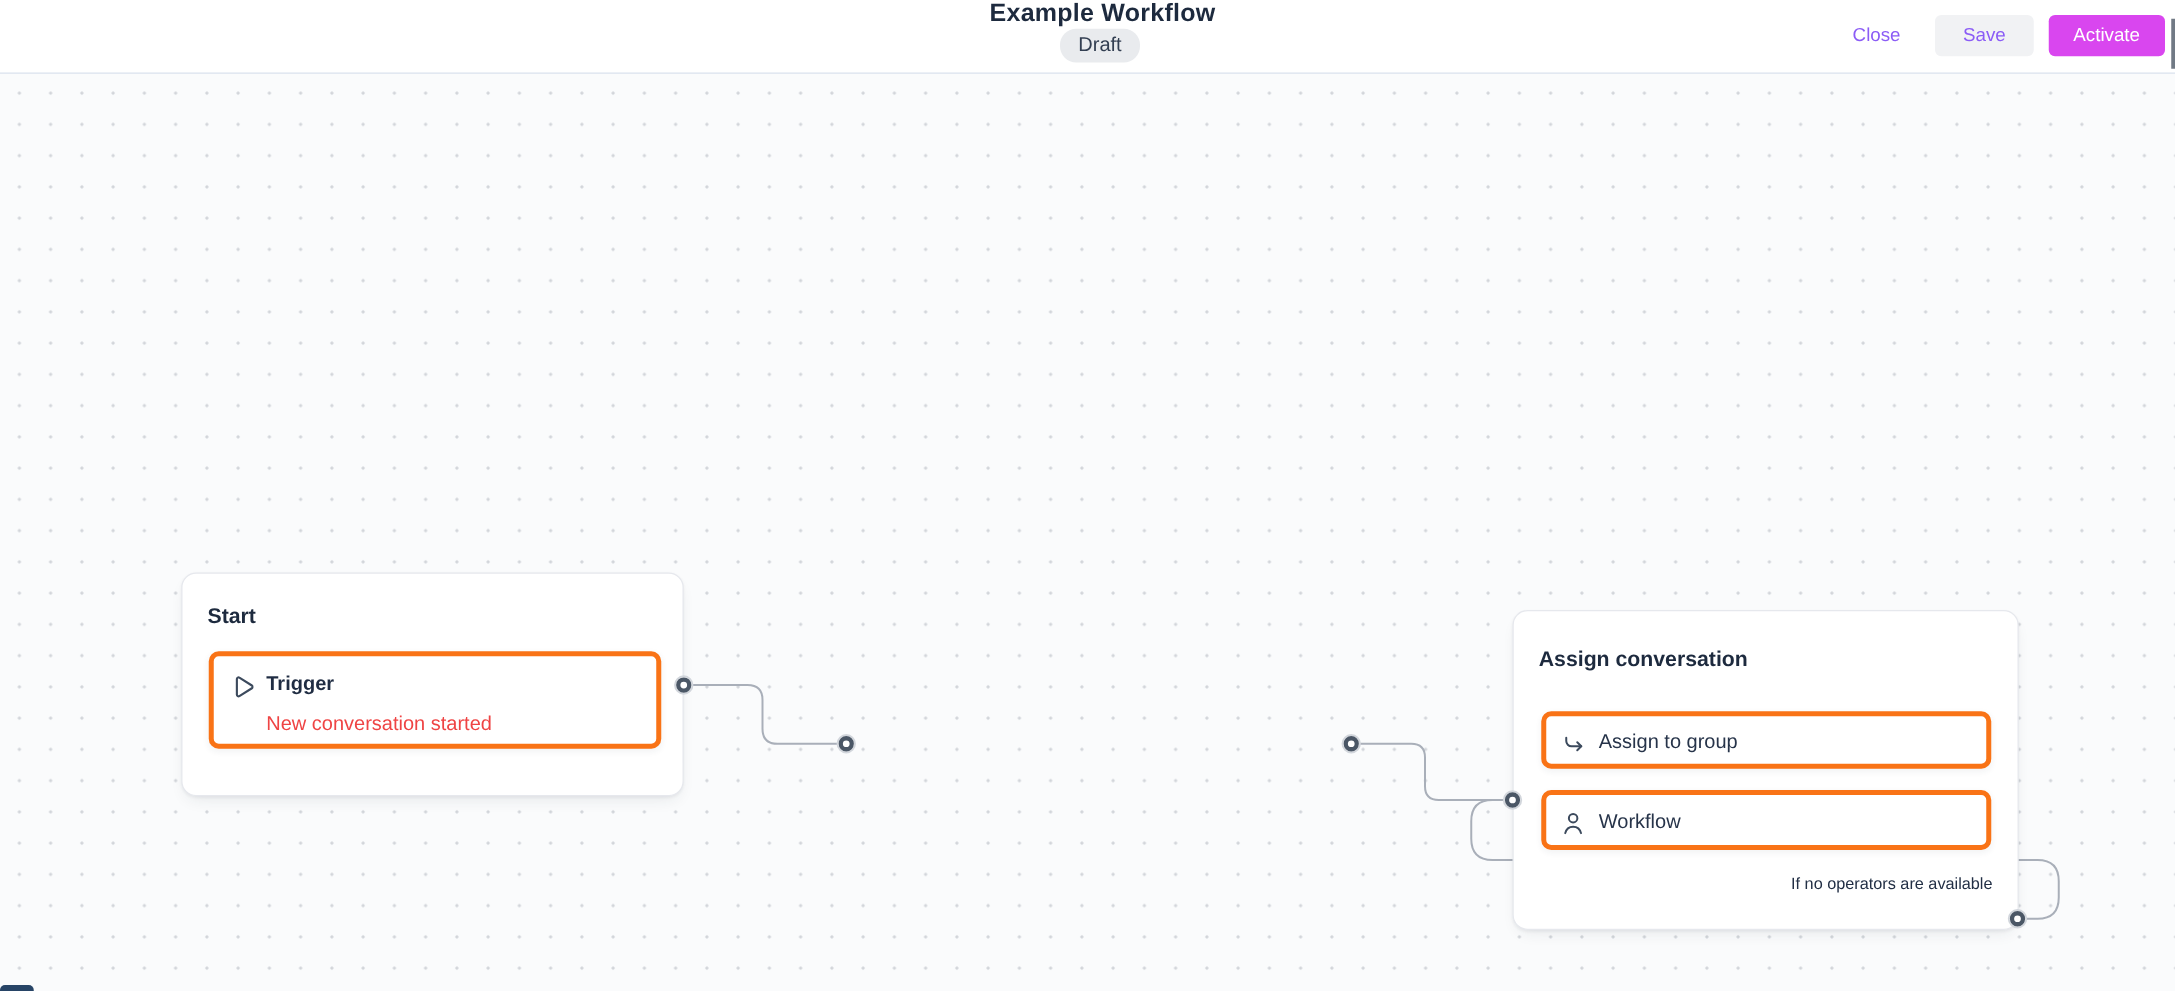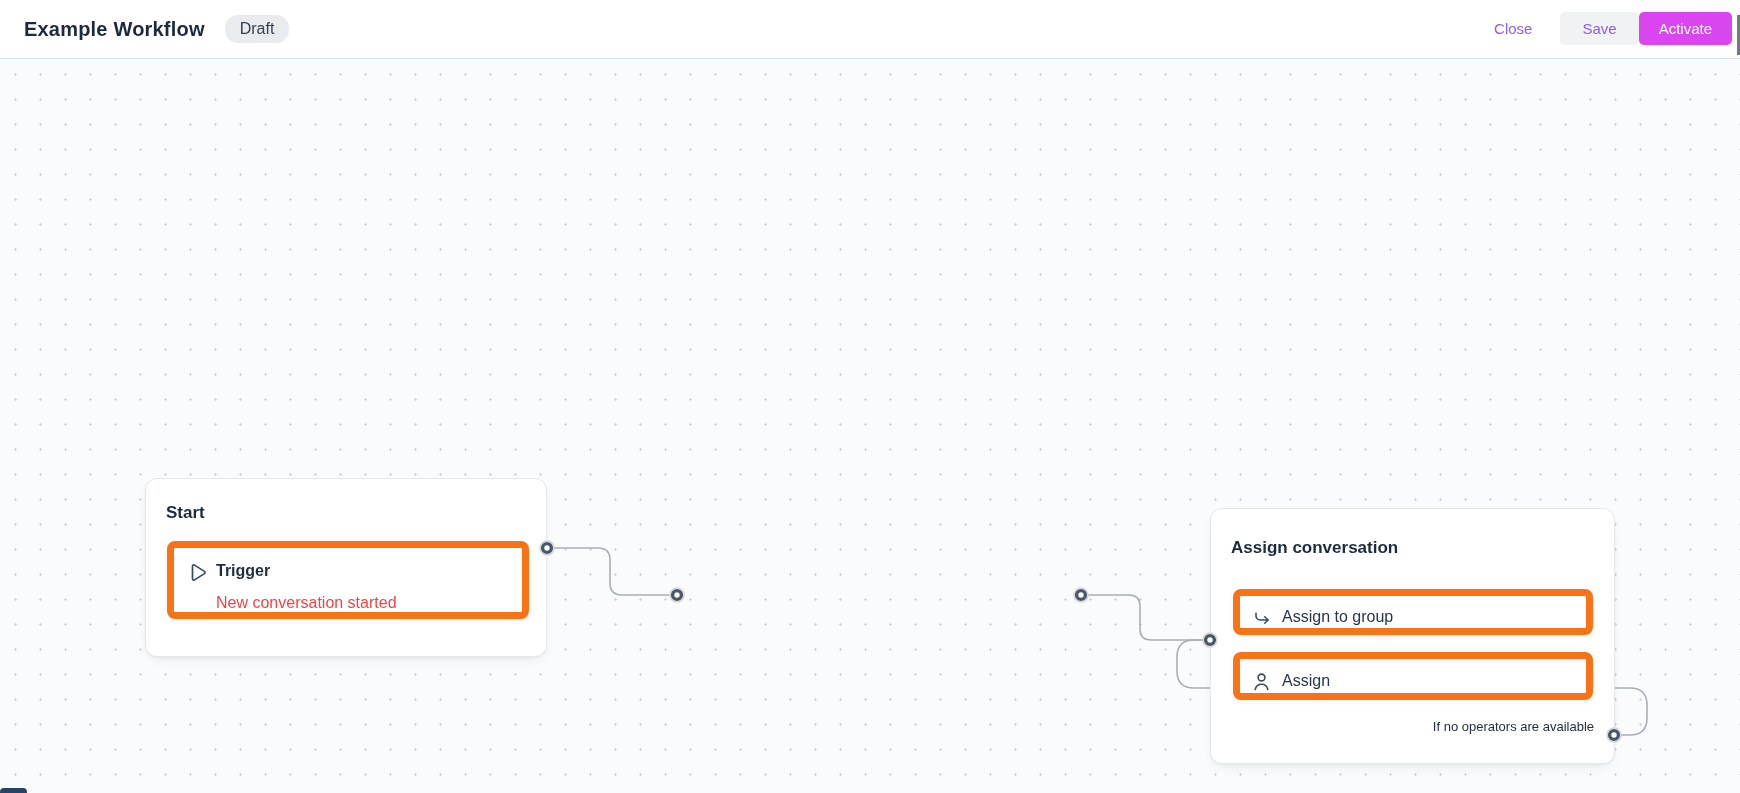--- a/index.html
+++ b/index.html
@@ -3,54 +3,53 @@
 <meta charset="utf-8">
 <style>
   * { margin:0; padding:0; box-sizing:border-box; }
   html,body { width:1740px; height:793px; overflow:hidden; }
   body { font-family:"Liberation Sans","DejaVu Sans",sans-serif; background:#fff; position:relative; }
 
   
   .header {
     position:absolute; top:0; left:0; width:1740px; height:59px;
     background:#ffffff; border-bottom:1px solid #d9e1ed;
-    display:flex; align-items:center; z-index:10;
+    display:flex; align-items:center; z-index:10;flex-direction:column;
   }
   .header-title { font-size:20px; font-weight:700; color:#1d2a3e; margin-left:24px; letter-spacing:.2px; }
   .status-badge {
     margin-left:20px; background:#e9ebee; color:#333f52; font-size:16px;
     padding:4px 15px; border-radius:13px; line-height:1.2;
   }
   .header-actions { position:absolute; right:8px; top:12px; display:flex; align-items:center; height:33px; }
   .btn { font-size:15px; border:none; cursor:pointer; background:transparent; color:#8b5cf6; height:33px; border-radius:5px; }
   .btn-close { padding:0 14px; margin-right:14px; background:transparent; }
-  .btn-save  { padding:0 22px; background:#f1f2f4; }
+  .btn-save  { padding:0 22px; margin-right:12px; background:#f1f2f4; }
   .btn-activate { padding:0 20px; background:#d946ef; color:#ffffff; }
 
   
   .canvas {
     position:absolute; top:59px; left:0; width:1740px; height:734px;
     background-color:#fafbfc;
     background-image:radial-gradient(circle, #d2d5da 1.1px, transparent 1.4px);
     background-size:25px 25px; background-position:3px 3px;
   }
   svg.layer { position:absolute; top:0; left:0; width:1740px; height:734px; pointer-events:none; }
   .wires { z-index:1; }
   .ports { z-index:5; }
 
   
   .node {
     position:absolute; background:#ffffff; border:1px solid #e6e8ed; border-radius:12px;
     box-shadow:0 6px 14px -6px rgba(35,46,60,.12), 0 1px 2px rgba(35,46,60,.05);
     z-index:3;
-    margin-top:20px;
   }
   .node-title { position:absolute; left:20px; font-size:17px; font-weight:700; color:#1d2a3e; }
   .step-card {
-    position:absolute; background:#ffffff; border:7px solid #f97316; border-radius:8px;
+    position:absolute; background:#ffffff; border:4px solid #f97316; border-radius:8px;
     box-shadow:0 2px 5px rgba(35,46,60,.06);
   }
   .step-title { font-size:16px; color:#27344a; }
   .step-title.bold { font-weight:700; color:#1f2c42; }
   .step-sub { font-size:16px; color:#ef4444; }
   .icon { position:absolute; color:#3c4a5d; }
   .node-footer {
     position:absolute; right:20px; top:210px; font-size:13px; color:#222f45;
   }
 
@@ -130,21 +129,21 @@
       </span>
       <div class="step-title">Assign to group</div>
     </div>
     <div class="step-card" id="card-support">
       <span class="icon">
         <svg width="17" height="20" viewBox="0 0 17 20" fill="none" stroke="#3c4a5d" stroke-width="1.6" stroke-linecap="round">
           <circle cx="8.5" cy="5.5" r="3.4"></circle>
           <path d="M2.2 17.5c.8-3.4 3-5.2 6.3-5.2s5.5 1.8 6.3 5.2"></path>
         </svg>
       </span>
-      <div class="step-title">Assign</div>
+      <div class="step-title">Workflow</div>
     </div>
     <div class="node-footer">If no operators are available</div>
   </div>
 
   <svg class="layer ports">
     <g>
       <circle cx="547" cy="489" r="7" fill="#ffffff" stroke="#d2d6dc" stroke-width="1.5"></circle>
       <circle cx="547" cy="489" r="4.4" fill="#ffffff" stroke="#4b5766" stroke-width="3.4"></circle>
     </g>
     <g>

